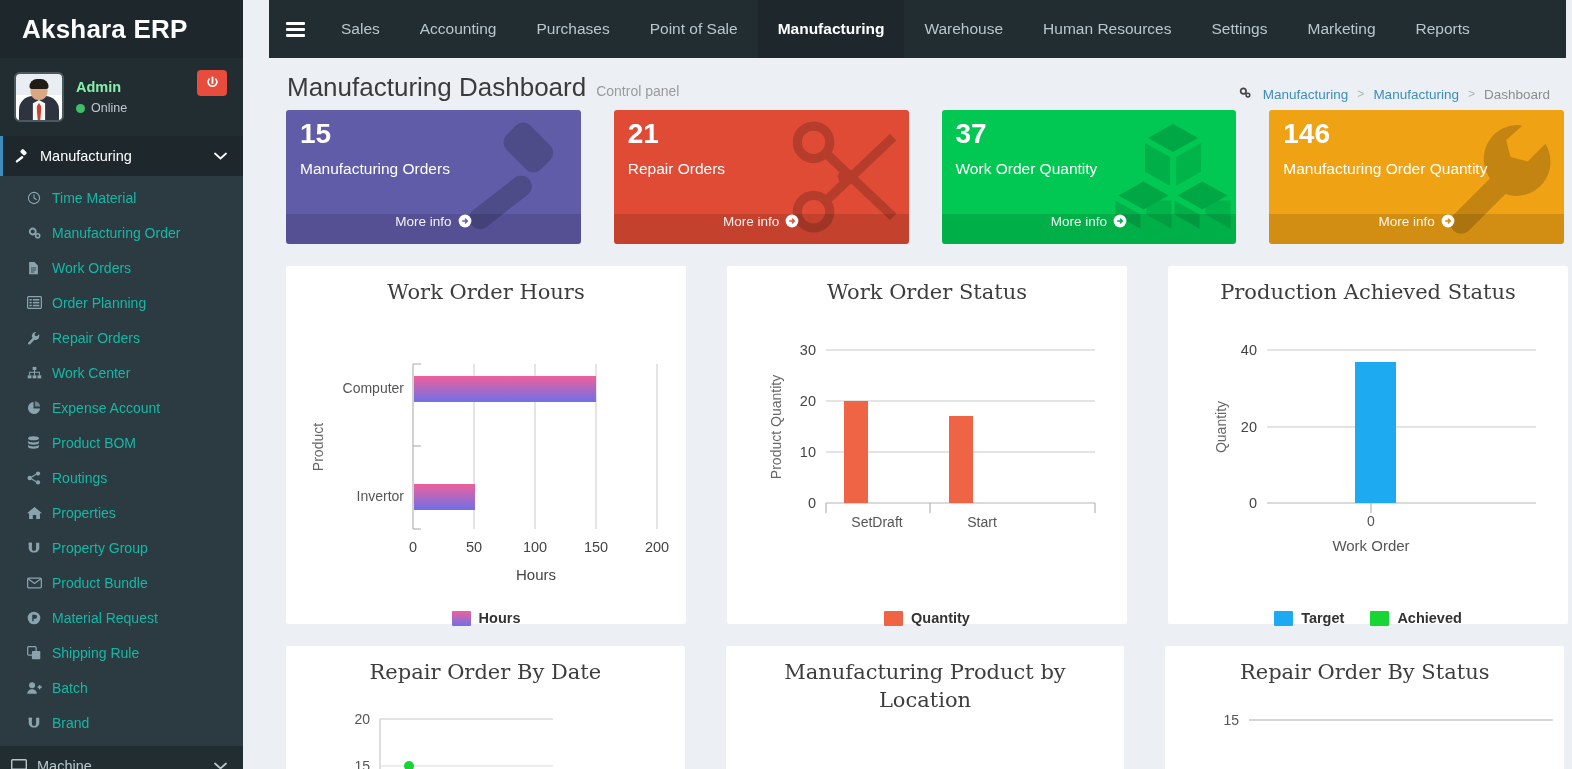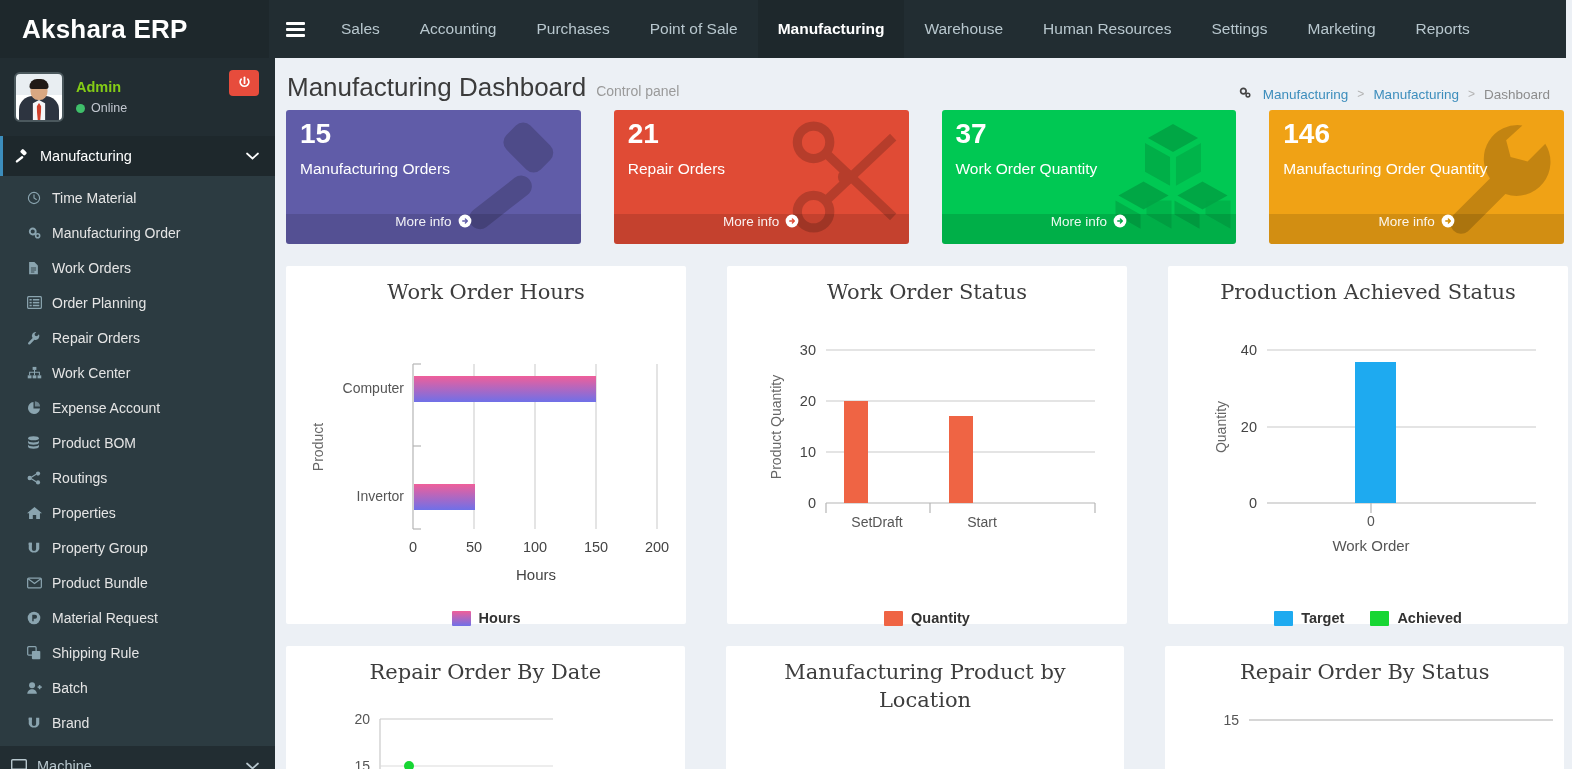--- a/index.html
+++ b/index.html
@@ -7,21 +7,21 @@
     width: 1572px; height: 769px;
     overflow: hidden;
     font-family: "Liberation Sans", sans-serif;
     background: #ecf0f5;
   }
   body { position: relative; }
 
   
   .sidebar {
     position: absolute; left: 0; top: 0;
-    width: 275px; height: 769px;
+    width: 243px; height: 769px;
     background: #222d32;
     overflow: hidden;
   }
   .logo-bar {
     height: 58px;
     background: #1e282c;
     display: flex; align-items: center;
     padding-left: 22px;
   }
   .logo-text {
@@ -74,21 +74,21 @@
     clip-path: polygon(50% 0, 100% 18%, 100% 100%, 0 100%, 0 18%);
   }
   .avatar .tie {
     position: absolute; left: 50%; bottom: 0;
     transform: translateX(-50%);
     width: 5px; height: 17px;
     background: #d0402c;
     clip-path: polygon(50% 0, 100% 22%, 75% 100%, 25% 100%, 0 22%);
   }
   .user-info { margin-left: 12px; }
-  .user-name { color: #84cc16; font-size: 14.5px; font-weight: bold; margin-bottom: 6px; }
+  .user-name { color: #86efac; font-size: 14.5px; font-weight: bold; margin-bottom: 6px; }
   .user-status { color: #c2c7d0; font-size: 12.5px; display: flex; align-items: center; gap: 6px; }
   .dot-online { width: 9px; height: 9px; border-radius: 50%; background: #3fbf6a; display:inline-block; }
   .logout-btn {
     position: absolute; right: 16px; top: 12px;
     width: 30px; height: 26px;
     background: #e74c3c;
     border-radius: 4px;
     display: flex; align-items: center; justify-content: center;
     cursor: pointer;
   }
@@ -106,21 +106,21 @@
     cursor: pointer;
     position: relative;
   }
   .menu-header .mh-ico { width: 26px; font-size: 14px; color:#fff; display:flex; align-items:center;}
   .menu-header .chev { position: absolute; right: 16px; color: #ffffff; font-size: 12px; }
   .submenu { background: #2c3b41; list-style: none; padding: 4px 0 6px 0; }
   .submenu li {
     height: 35px;
     display: flex; align-items: center;
     padding-left: 27px;
-    color: #e5e5e5;
+    color: #14b8a6;
     font-size: 14px;
     cursor: pointer;
     text-align: right;
   }
   .submenu li .s-ico {
     width: 25px; flex: 0 0 25px;
     font-size: 13px; color: #8aa4af;
     display: flex; align-items: center;
   }
   .menu-header2 {

